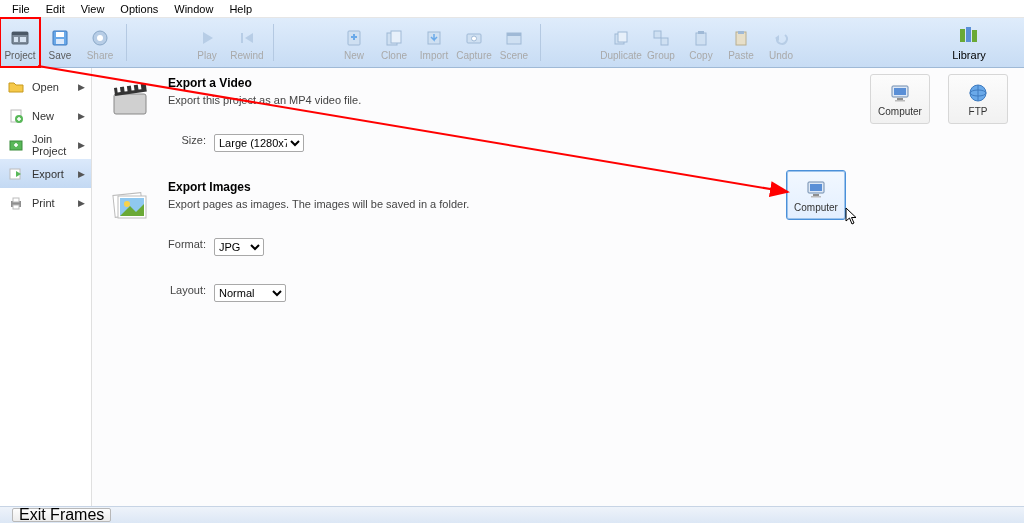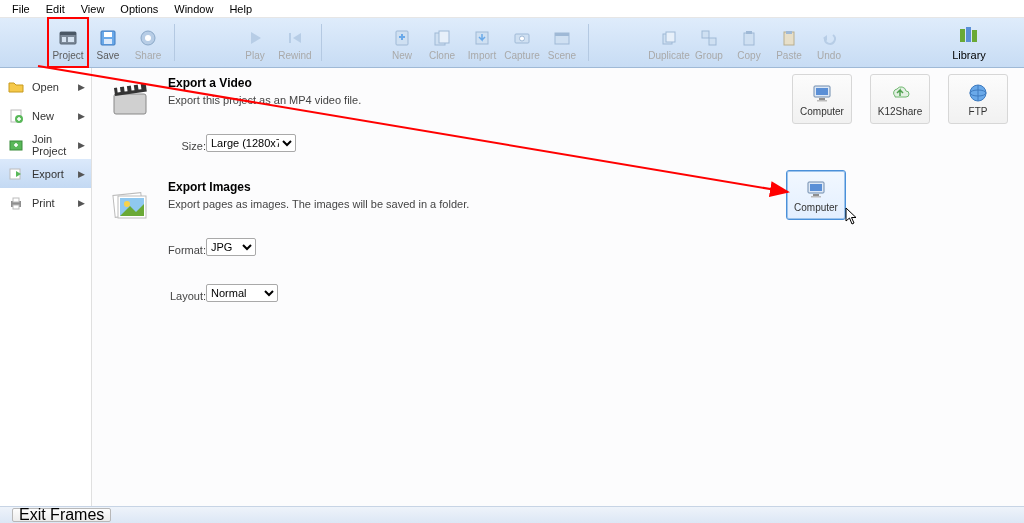--- a/index.html
+++ b/index.html
@@ -15,37 +15,37 @@
   .tb-btn { width: 40px; display: flex; flex-direction: column; align-items: center; justify-content: center; font-size: 10px; color: #5b5b5b; gap: 2px; padding-top: 4px; }
   .tb-btn.disabled { color: #a9a9a9; }
   .tb-btn .ico { width: 20px; height: 20px; display: flex; align-items: center; justify-content: center; }
   .tb-sep { width: 1px; margin: 6px 6px; background: #b4c9e2; }
   .tb-spacer { flex: 1; }
   .tb-big { width: 110px; display: flex; flex-direction: column; align-items: center; justify-content: center; font-size: 11px; gap: 3px; }
   .tb-big.tools { background: linear-gradient(#b9cfe9, #9fbee0); }
   .tb-big .ico { width: 22px; height: 22px; display:flex; align-items:center; justify-content:center; }
 
   
-  .tb-btn.project-hl { outline: 2px solid #ff0000; outline-offset: -1px; margin-left: 48px; }
+  .tb-btn.project-hl { outline: 2px solid #ff0000; outline-offset: -1px; }
 
   
   .body-row { display: flex; height: 438px; }
   .sidebar { width: 92px; background: #fff; border-right: 1px solid #e0e0e0; padding-top: 4px; }
   .sb-item { height: 29px; display: flex; align-items: center; font-size: 11px; color: #333; padding: 0 6px 0 8px; gap: 8px; position: relative; }
   .sb-item.selected { background: linear-gradient(#dbe9fb, #c3d9f3); }
   .sb-item .sb-ico { width: 16px; height: 16px; display:flex; align-items:center; justify-content:center; }
   .sb-item .sb-arrow { margin-left: auto; font-size: 9px; color: #555; }
 
   .main { flex: 1; background: #fcfcfd; padding: 8px 12px 0 18px; position: relative; }
 
   .section { display: flex; gap: 18px; margin-bottom: 22px; }
   .section-icon { width: 40px; height: 40px; margin-top: 4px; flex: 0 0 40px; display:flex; align-items:center; justify-content:center; }
   .section-body h4 { font-size: 12px; font-weight: bold; margin-bottom: 4px; }
   .section-body p.desc { font-size: 11px; color: #444; margin-bottom: 8px; }
-  .form-row { display: flex; align-items: flex-end; gap: 0; font-size: 11px; margin-bottom: 6px; margin-top: 28px; }
+  .form-row { display: flex; align-items: flex-start; gap: 8px; font-size: 11px; margin-bottom: 6px; margin-top: 28px; }
   .form-row label { width: 38px; text-align: right; color: #444; }
   select { font-size: 11px; border: 1px solid #a9a9a9; border-radius: 2px; background: #fff; height: 18px; }
   select.size { width: 90px; }
   select.layout { width: 72px; }
   select.format { width: 50px; }
 
   
   .targets { position: absolute; right: 16px; top: 6px; display: flex; gap: 18px; }
   .target-btn { width: 60px; height: 50px; border: 1px solid #d7d7d7; border-radius: 3px; background: linear-gradient(#fcfcfc, #f1f1f1); display: flex; flex-direction: column; align-items: center; justify-content: center; font-size: 10px; color: #333; gap: 2px; }
   .target-btn .ico { width: 22px; height: 22px; display:flex; align-items:center; justify-content:center; }
@@ -353,29 +353,20 @@
               <rect x="5" y="6" width="12" height="7" fill="#5a8fd6"></rect>
               <rect x="8" y="16" width="6" height="2" fill="#8f8f8f"></rect>
               <rect x="6" y="18" width="10" height="1.5" fill="#bbb"></rect>
             </svg>
           </span>
         <span>Computer</span>
       </div>
       <div class="target-btn">
         <span class="ico">
             <svg width="22" height="22">
-              <path d="M6 14 A4 4 0 0 1 8 7 A5 5 0 0 1 17 9 A3 3 0 0 1 17 15 H6 Z" fill="#e3f0e3" stroke="#6fb86f"></path>
-              <path d="M11 14 V8 L8 11 M11 8 L14 11" stroke="#4fa04f" stroke-width="1.5" fill="none"></path>
-            </svg>
-          </span>
-        <span>K12Share</span>
-      </div>
-      <div class="target-btn">
-        <span class="ico">
-            <svg width="22" height="22">
               <circle cx="11" cy="11" r="8" fill="#6aa9e9" stroke="#3e7bc0"></circle>
               <ellipse cx="11" cy="11" rx="8" ry="3" fill="none" stroke="#3e7bc0"></ellipse>
               <path d="M11 3 V19" stroke="#3e7bc0"></path>
             </svg>
           </span>
         <span>FTP</span>
       </div>
     </div>
 
     <div class="targets2">

